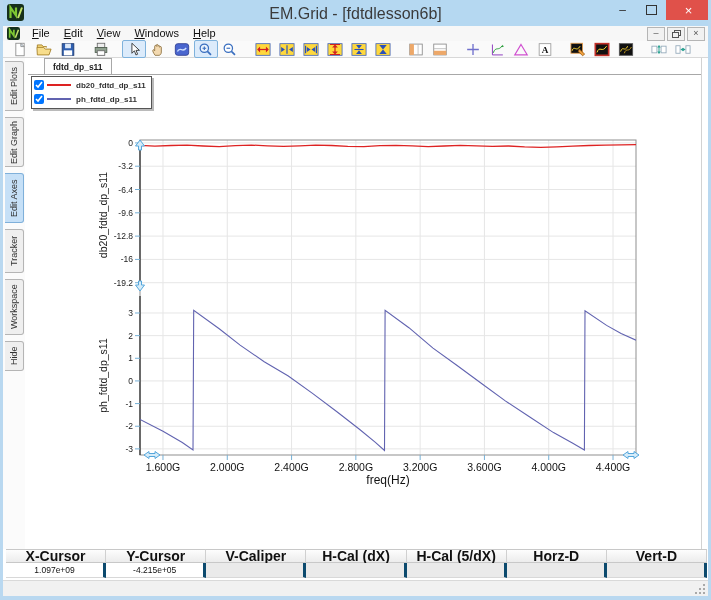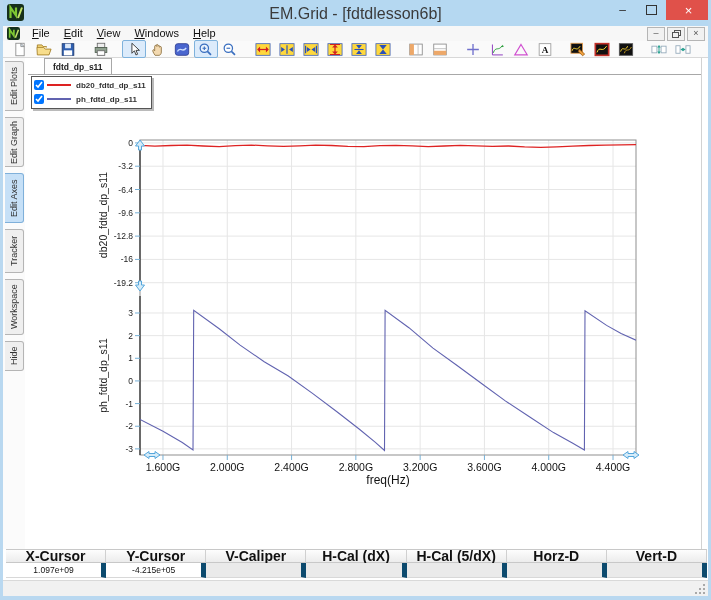--- a/index.html
+++ b/index.html
@@ -49,21 +49,21 @@
   .legend{position:absolute;left:28px;top:76px;background:#fff;border:1px solid #555;box-shadow:2px 2px 0 rgba(130,130,130,.55);padding:1px 5px 2px 2px;}
   .legend-row{display:flex;align-items:center;height:14px;}
   .legend-row input{width:10px;height:10px;margin:0 3px 0 0;}
   .legend-swatch{width:24px;border-top:2px solid #000;margin-right:5px;}
   .legend-label{font-size:8px;font-weight:bold;color:#333;white-space:nowrap;}
   
   .cursor-table{position:absolute;left:3px;top:549px;width:701px;}
   .ct-row{display:grid;grid-template-columns:repeat(7,1fr);}
   .ct-h{background:linear-gradient(#fdfdfd,#ececec);border-top:1px solid #c8c8c8;border-bottom:1px solid #c8c8c8;border-right:1px solid #d0d0d0;
         font-size:14px;font-weight:bold;color:#111;text-align:center;height:12px;line-height:12px;}
-  .ct-v{border-bottom:1px solid #d8d8d8;border-right:5px solid #0c4a6e;font-size:8.5px;color:#111;text-align:center;height:14px;line-height:14px;background:#fff;}
+  .ct-v{border-bottom:1px solid #d8d8d8;border-right:3px solid #0c4a6e;font-size:8.5px;color:#111;text-align:center;height:14px;line-height:14px;background:#fff;}
   .ct-v.empty{background:#eaeaea;}
   
   .statusbar{position:absolute;left:0;top:580px;width:705px;height:16px;background:#f1f1f1;border-top:1px solid #d9d9d9;}
   .grip{position:absolute;right:2px;bottom:2px;width:11px;height:11px;}
 </style>
 </head>
 <body>
 
 <div id="win">
 

